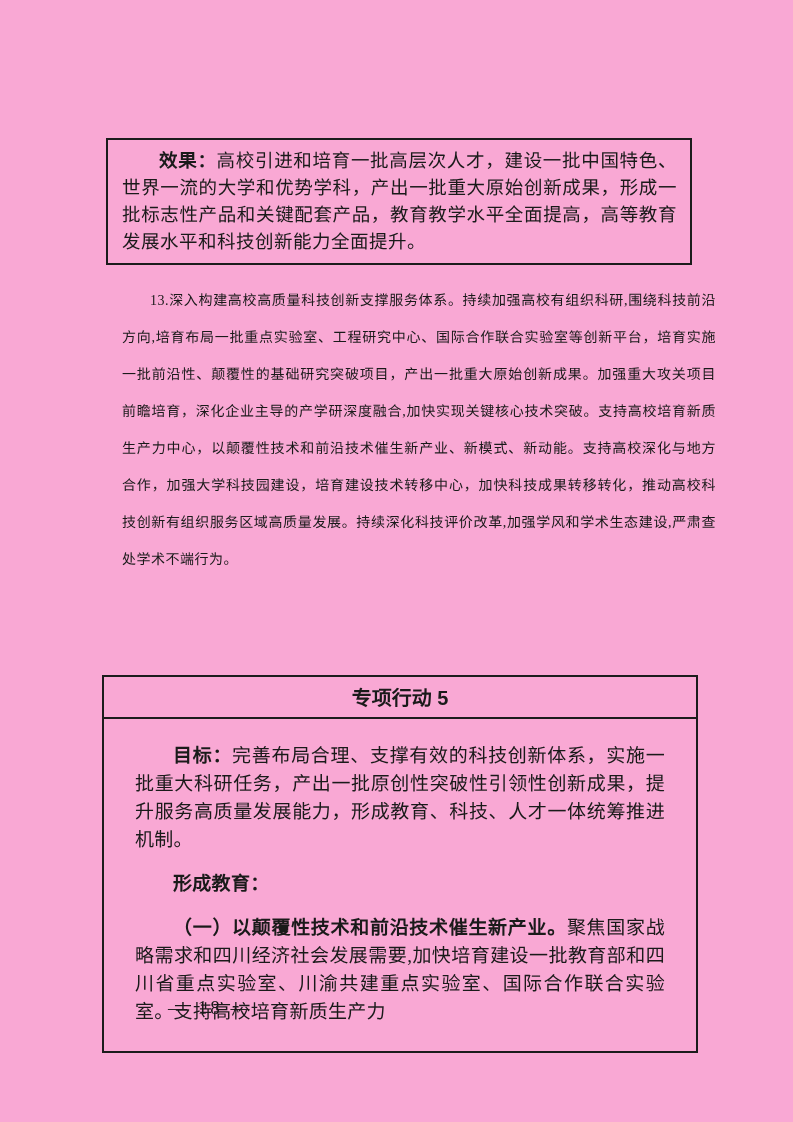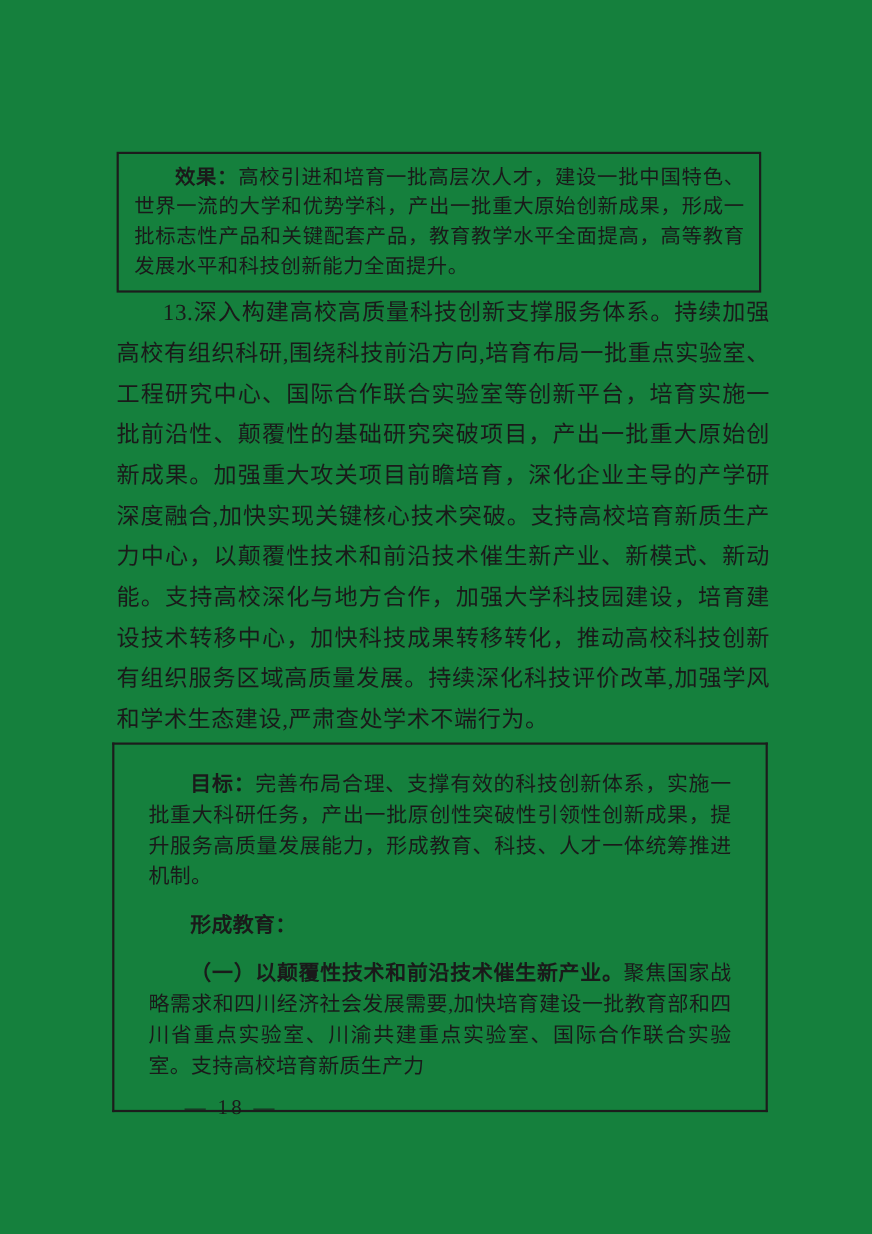--- a/index.html
+++ b/index.html
@@ -4,21 +4,21 @@
 <style>
   html, body {
     margin: 0;
     padding: 0;
     background: #ffffff;
   }
   .page {
     position: relative;
     width: 793px;
     height: 1122px;
-    background: #15803d;
+    background: #f9a8d4;
     overflow: hidden;
     font-family: "Liberation Serif", "DejaVu Serif", serif;
     color: #1a1a1a;
   }
 
   
   .effect-box {
     position: absolute;
     left: 106px;
     top: 138px;
@@ -39,22 +39,22 @@
     font-family: "Liberation Sans", "DejaVu Sans", sans-serif;
     font-weight: bold;
   }
 
   
   .para-13 {
     position: absolute;
     left: 106px;
     top: 266px;
     width: 594px;
-    margin: 0;
-    font-size: 21px;
+    margin: 16px;
+    font-size: 14px;
     line-height: 37px;
     text-align: justify;
     text-indent: 2em;
     letter-spacing: 0.5px;
   }
 
   
   .action-table {
     position: absolute;
     left: 102px;
@@ -113,20 +113,25 @@
 <div class="page">
 
   <div class="effect-box">
     <p><span class="bold-sans">效果：</span><span>高校引进和培育一批高层次人才，建设一批中国特色、世界一流的大学和优势学科，产出一批重大原始创新成果，形成一批标志性产品和关键配套产品，教育教学水平全面提高，高等教育发展水平和科技创新能力全面提升。</span></p>
   </div>
 
   <p class="para-13">13.深入构建高校高质量科技创新支撑服务体系。持续加强高校有组织科研,围绕科技前沿方向,培育布局一批重点实验室、工程研究中心、国际合作联合实验室等创新平台，培育实施一批前沿性、颠覆性的基础研究突破项目，产出一批重大原始创新成果。加强重大攻关项目前瞻培育，深化企业主导的产学研深度融合,加快实现关键核心技术突破。支持高校培育新质生产力中心，以颠覆性技术和前沿技术催生新产业、新模式、新动能。支持高校深化与地方合作，加强大学科技园建设，培育建设技术转移中心，加快科技成果转移转化，推动高校科技创新有组织服务区域高质量发展。持续深化科技评价改革,加强学风和学术生态建设,严肃查处学术不端行为。</p>
 
   <table class="action-table">
     <tbody>
+      <tr class="row-title">
+        <td>
+          <span class="bold-sans">专项行动 5</span>
+        </td>
+      </tr>
       <tr class="row-body">
         <td>
           <p><span class="bold-sans">目标：</span><span>完善布局合理、支撑有效的科技创新体系，实施一批重大科研任务，产出一批原创性突破性引领性创新成果，提升服务高质量发展能力，形成教育、科技、人才一体统筹推进机制。</span></p>
           <p><span class="bold-sans">形成教育：</span></p>
           <p><span class="task-lead">（一）以颠覆性技术和前沿技术催生新产业。</span><span>聚焦国家战略需求和四川经济社会发展需要,加快培育建设一批教育部和四川省重点实验室、川渝共建重点实验室、国际合作联合实验室。支持高校培育新质生产力</span></p>
         </td>
       </tr>
     </tbody>
   </table>
 

